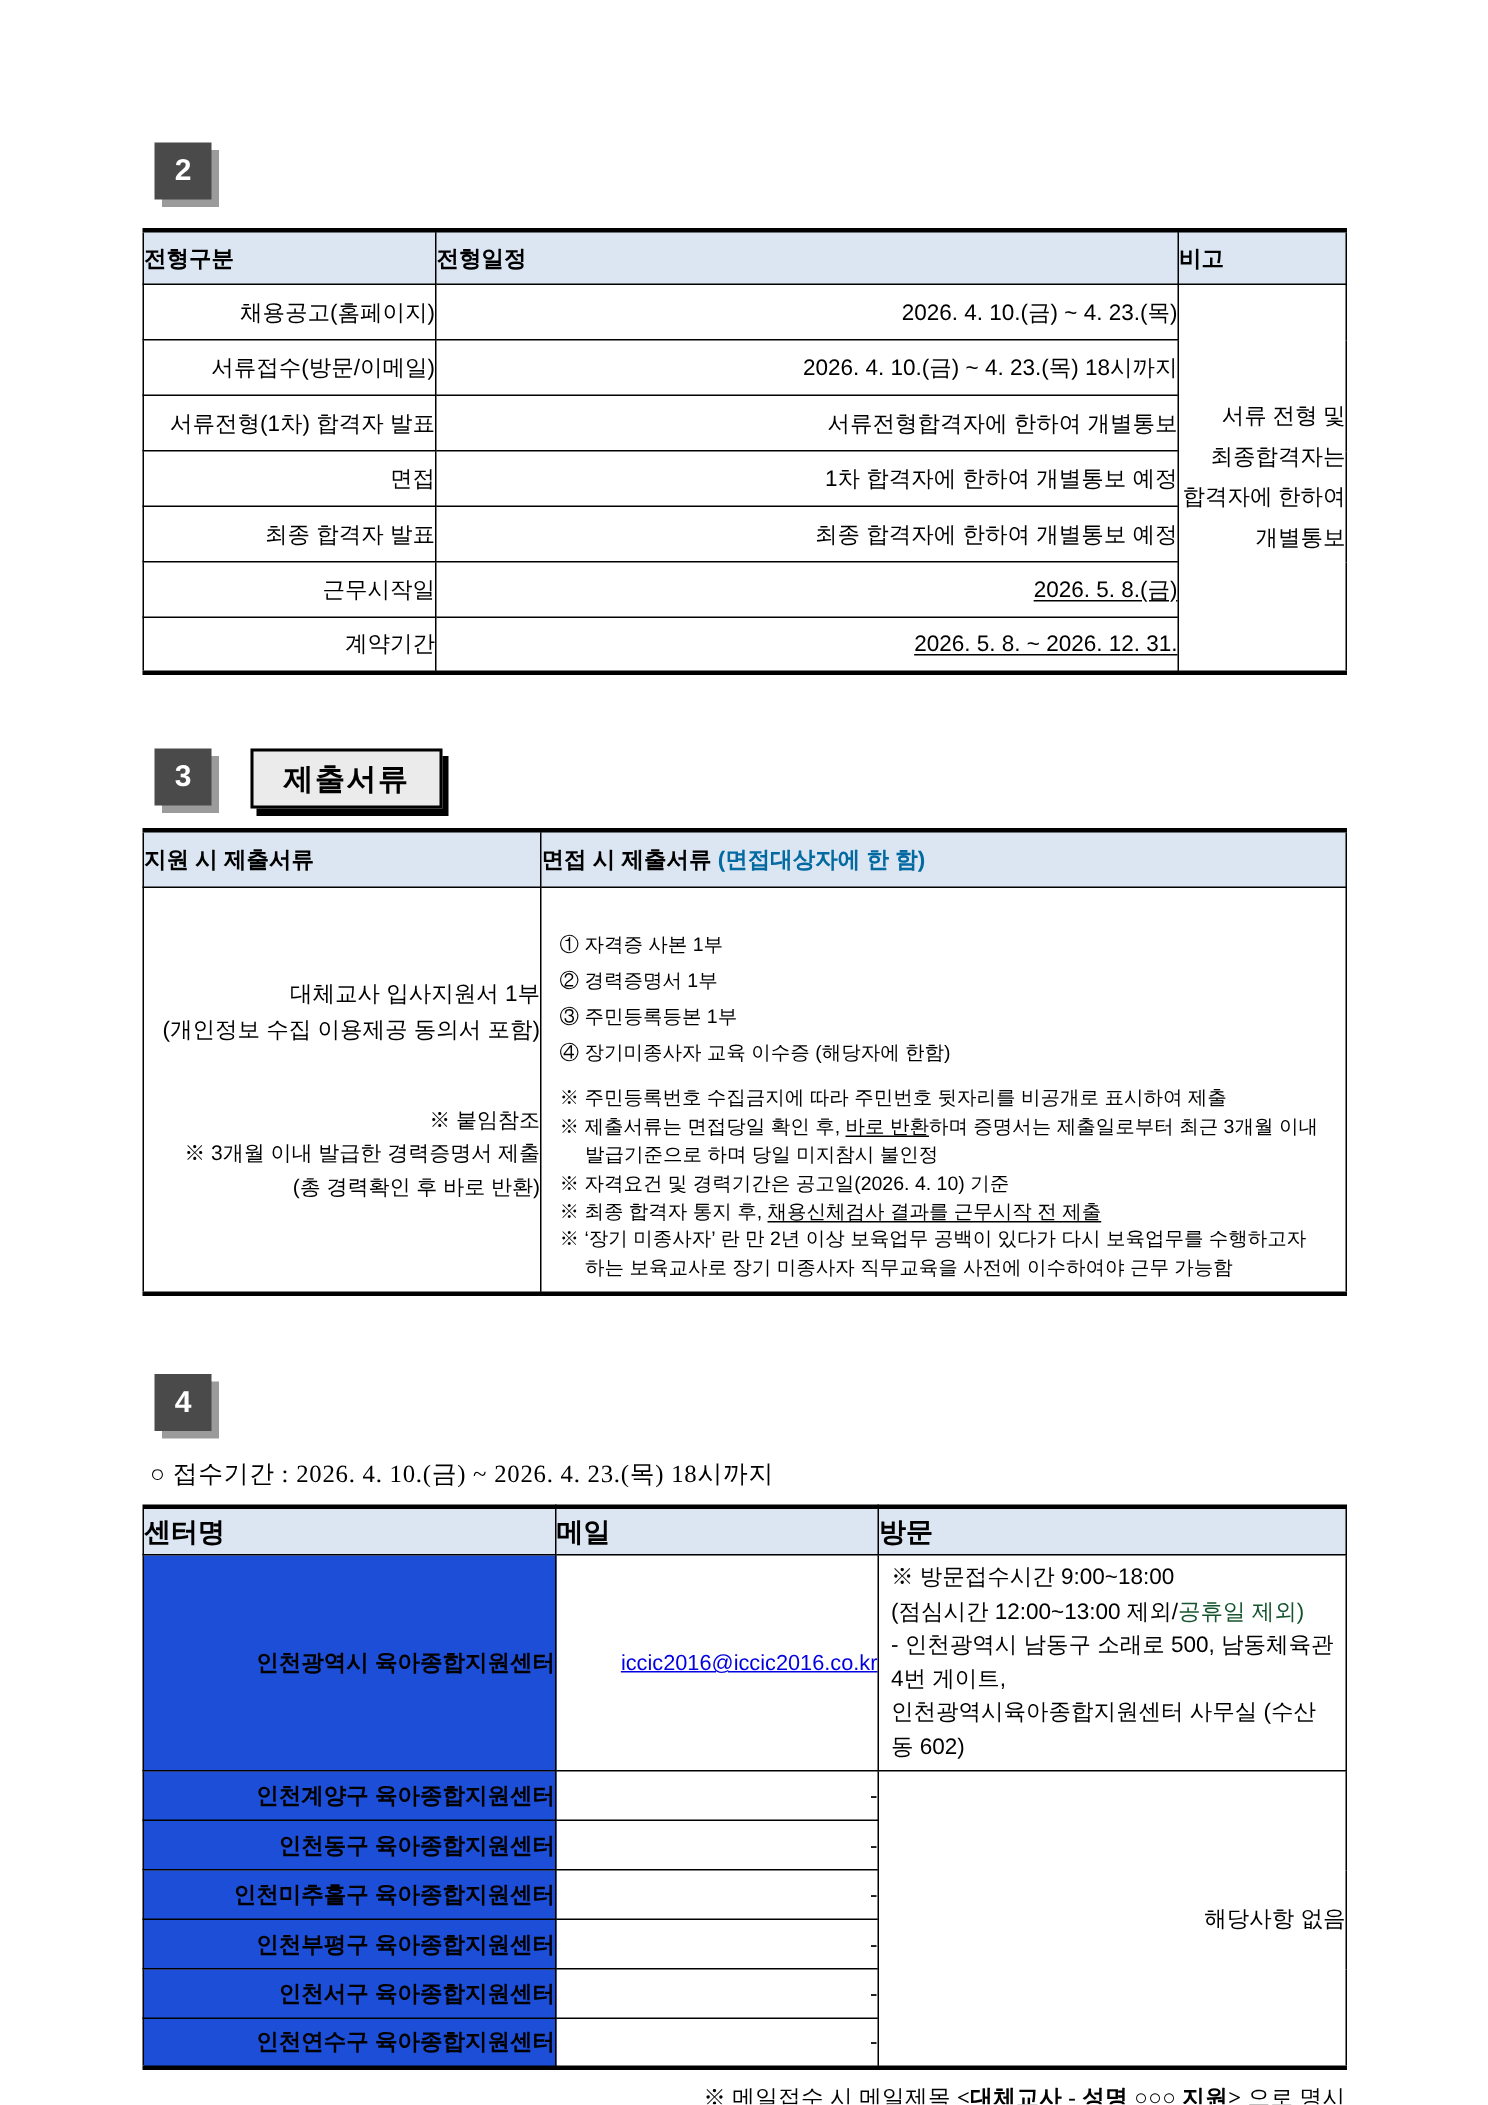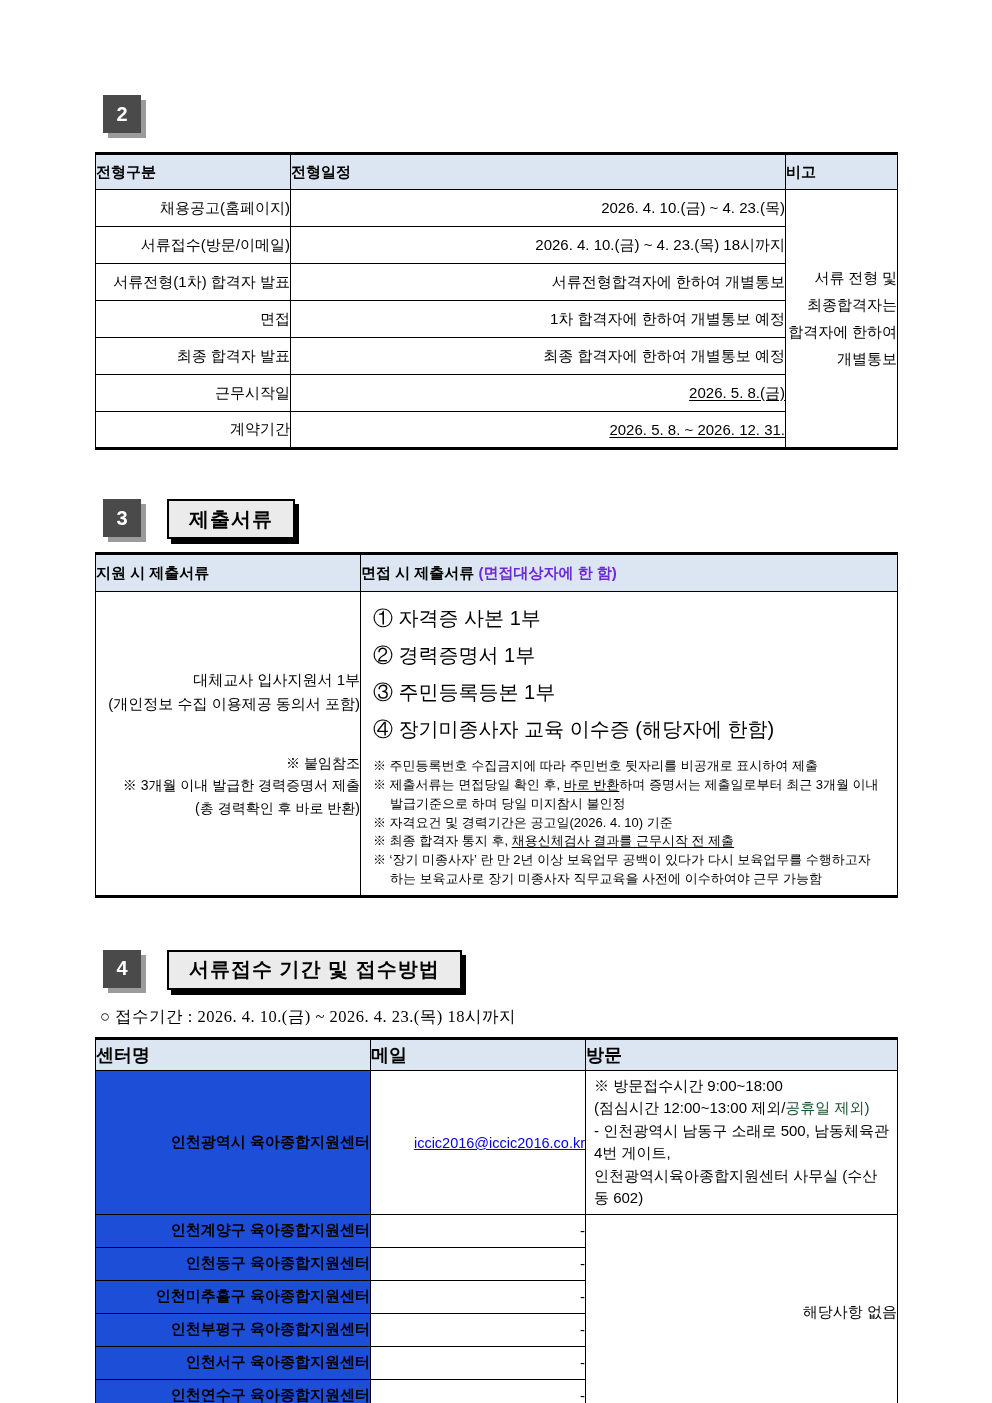--- a/index.html
+++ b/index.html
@@ -48,26 +48,26 @@
     font-family: "Liberation Serif", serif;
     font-size: 13.5px; line-height: 1.8;
     white-space: pre-line; vertical-align: middle;
   }
   .u { text-decoration: underline; text-underline-offset: 2px; }
 
   .sec3-head { margin-top: 49px; }
   #t2 { margin-top: 7px; }
   #t2 tr.hdr { height: 38px; }
   #t2 .body-row { height: 252px; }
-  .blue { color: #6d28d9; }
+  .blue { color: #0369a1; }
   .apply-cell { vertical-align: middle; }
   .apply-inner { display: flex; flex-direction: column; gap: 36px; font-size: 14px; line-height: 1.6; white-space: pre-line; }
   .apply-inner .first-line { font-size: 15px; }
   .interview-cell { text-align: left !important; vertical-align: top; padding: 8px 10px 6px 12px; }
-  .doc-items { font-size: 20px; line-height: 1.85; margin-top: 0; }
+  .doc-items { font-size: 13px; line-height: 1.85; margin-top: 18px; }
   .doc-notes { margin-top: 9px; font-size: 13px; line-height: 1.45; }
   .doc-notes .note { padding-left: 17px; text-indent: -17px; }
 
   .sec4-head { margin-top: 52px; }
   .period-line {
     margin-top: 10px; padding-left: 5px;
     font-family: "Liberation Serif", serif;
     font-size: 16.5px; letter-spacing: 0.5px;
   }
   #t3 { margin-top: 9px; }
@@ -185,21 +185,20 @@
             <div class="note"><span>※ 최종 합격자 통지 후, </span><span class="u">채용신체검사 결과를 근무시작 전 제출</span></div>
             <div class="note">※ ‘장기 미종사자’ 란 만 2년 이상 보육업무 공백이 있다가 다시 보육업무를 수행하고자 하는 보육교사로 장기 미종사자 직무교육을 사전에 이수하여야 근무 가능함</div>
           </div>
         </td>
       </tr>
     </tbody>
       </table>
 
     <div class="sec-head sec4-head">
       <div class="num-box">4</div>
-      <div class="title-box">서류접수 기간 및 접수방법</div>
     </div>
 
     <div class="period-line">○ 접수기간 : 2026. 4. 10.(금) ~ 2026. 4. 23.(목) 18시까지</div>
 
     <table id="t3" class="t">
       <colgroup>
           <col style="width:275px">
           <col style="width:215px">
           <col style="width:312px">
         </colgroup>

